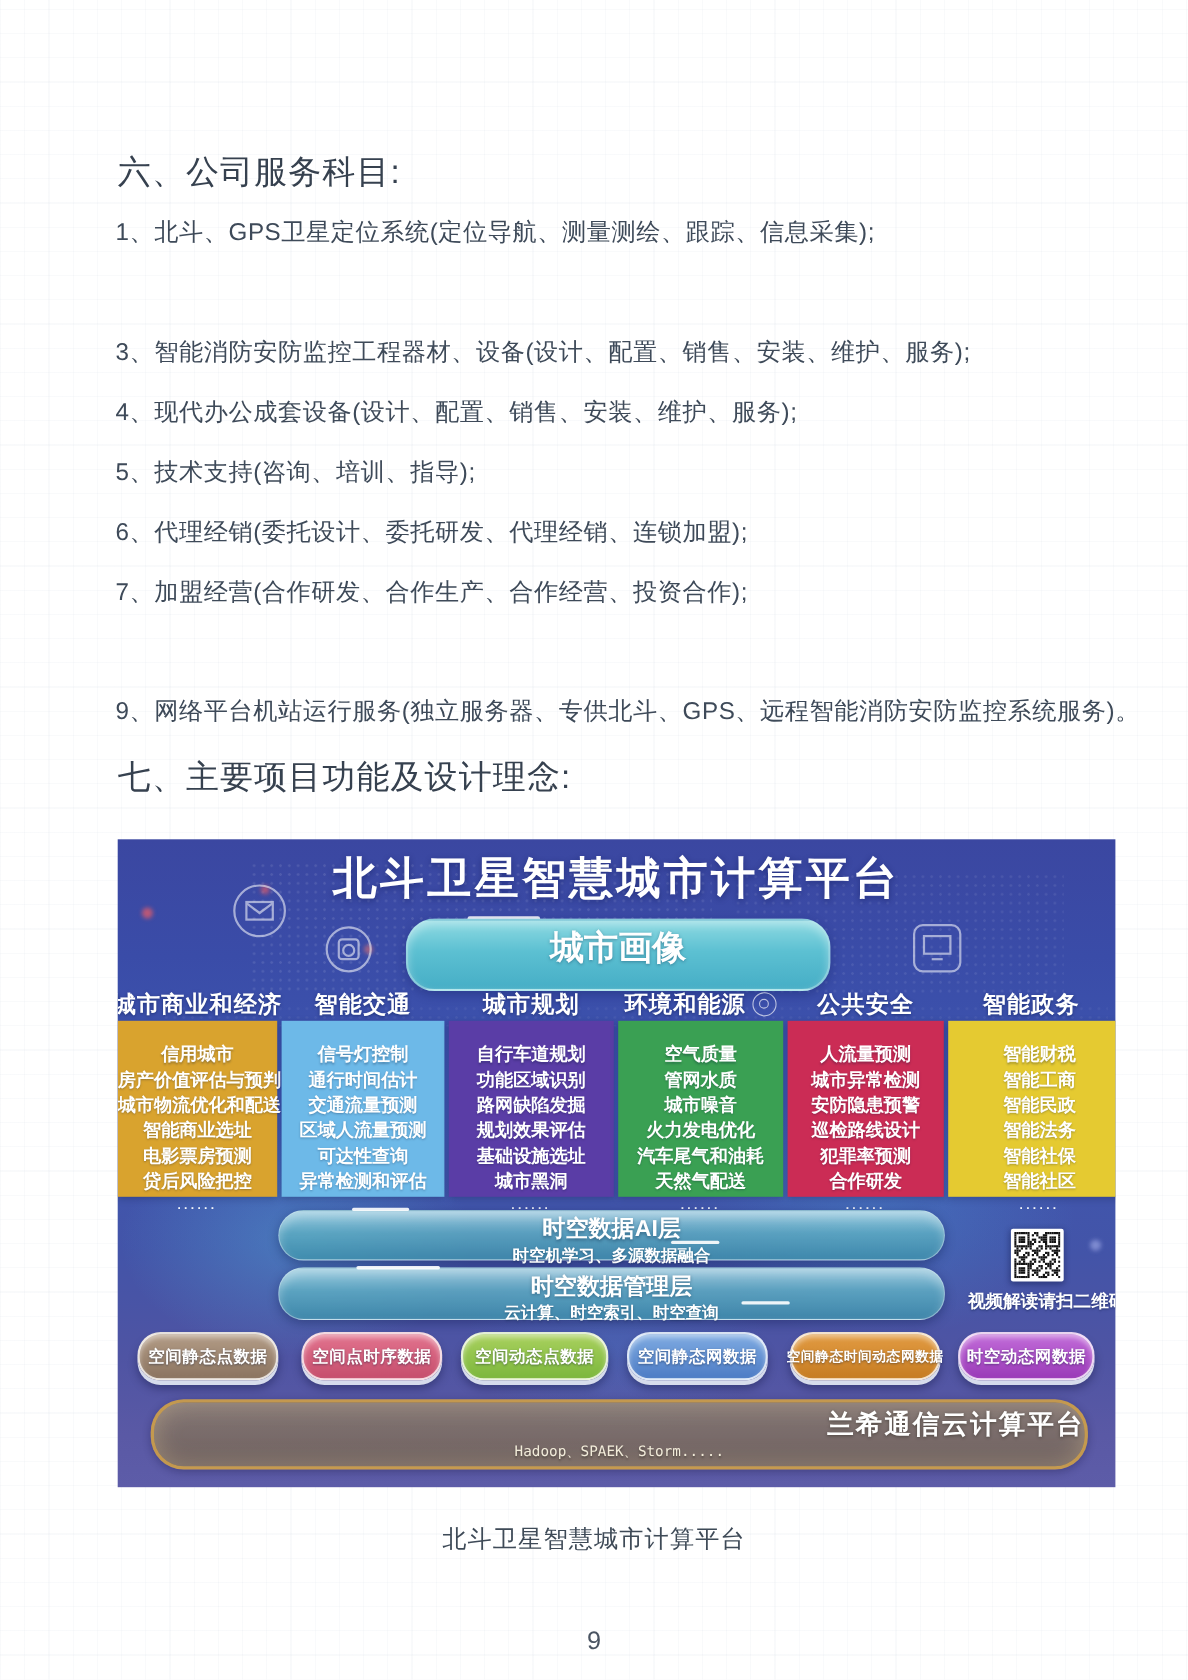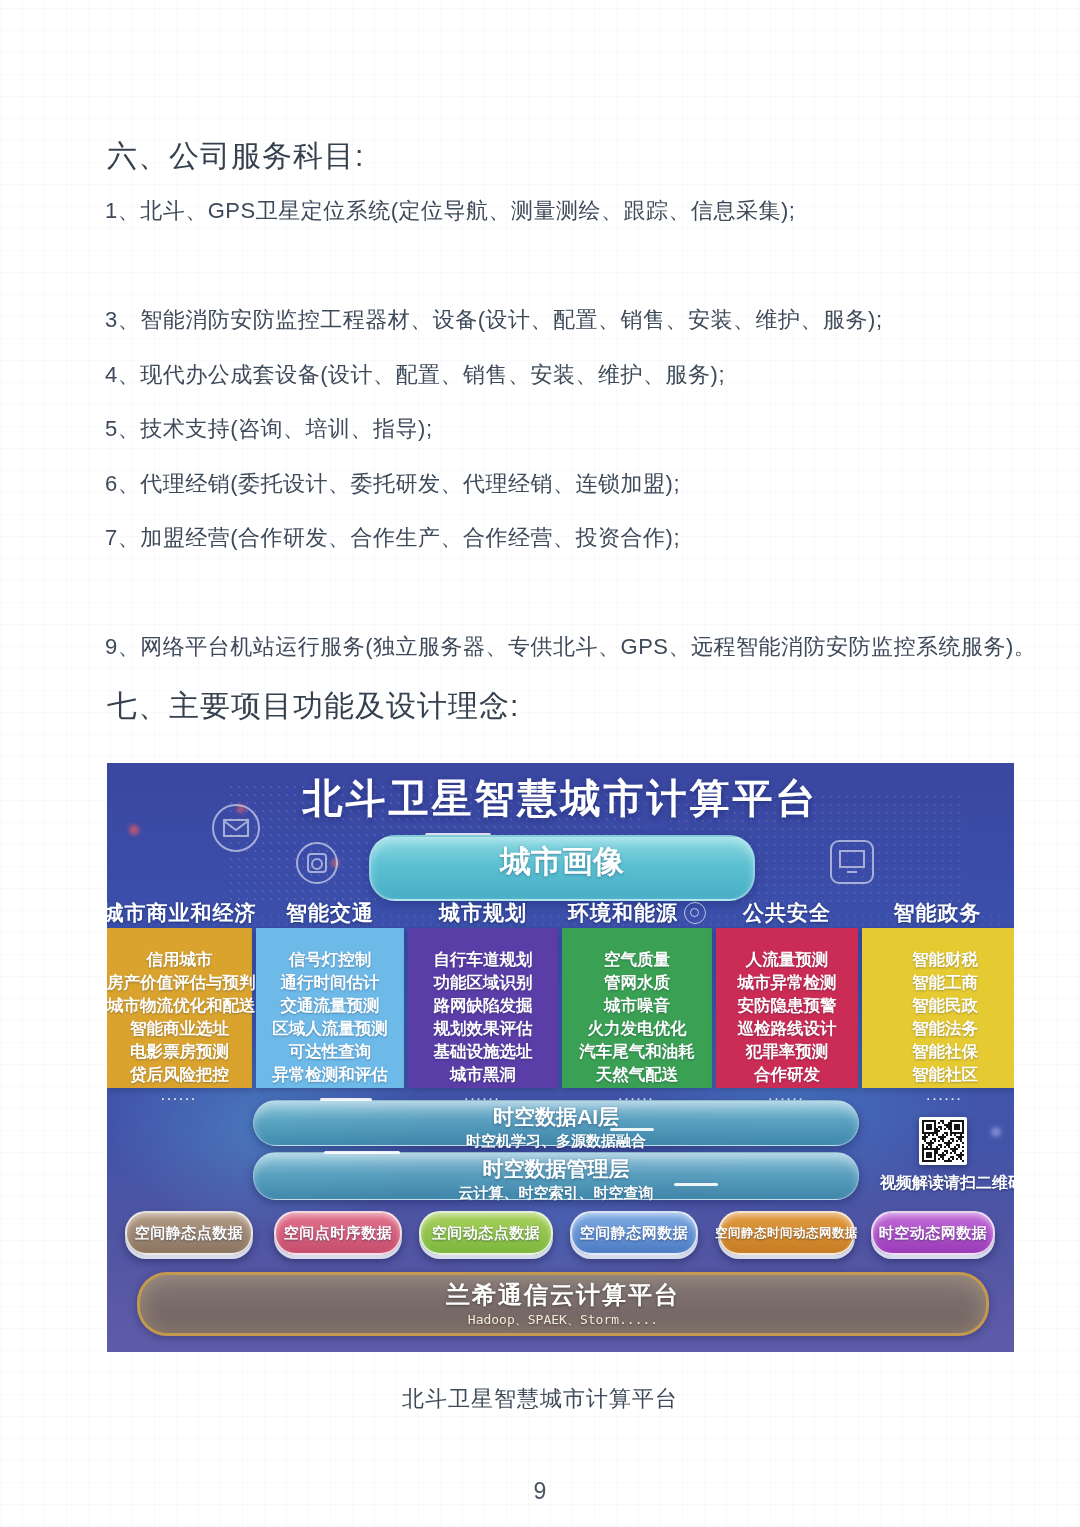--- a/index.html
+++ b/index.html
@@ -99,21 +99,21 @@
     font-size:15px;font-weight:800;color:#fff;letter-spacing:.5px;white-space:nowrap;
     text-shadow:0 1px 2px rgba(0,20,50,.45);
   }
   .platform{
     position:absolute;left:30px;top:509px;width:846px;height:58px;border-radius:30px;
     border:3px solid rgba(200,156,78,.95);
     background:linear-gradient(180deg, rgba(160,138,88,.62), rgba(120,100,62,.68));
     box-shadow:inset 0 0 22px rgba(255,230,170,.28), 0 2px 8px rgba(10,10,50,.3);
     text-align:center;color:#fff;
   }
-  .platform-title{font-size:24px;font-weight:800;margin-top:4px;letter-spacing:2px;text-shadow:0 1px 3px rgba(20,20,10,.45);}
+  .platform-title{font-size:24px;font-weight:800;margin-top:4px;letter-spacing:2px;text-shadow:0 1px 3px rgba(20,20,10,.45);text-align:right;}
   .platform-sub{font-size:13px;margin-top:0;font-family:"DejaVu Sans Mono",monospace;color:#f2ecda;text-shadow:0 1px 2px rgba(20,20,10,.4);}
   .deco-ico{position:absolute;opacity:.55;}
   .caption{
     position:absolute;left:0;top:1384px;width:100%;text-align:center;
     font-size:22px;color:#3e4a57;letter-spacing:1px;
   }
   .pagenum{
     position:absolute;left:0;top:1478px;width:100%;text-align:center;
     font-size:23px;color:#4a5462;
   }

